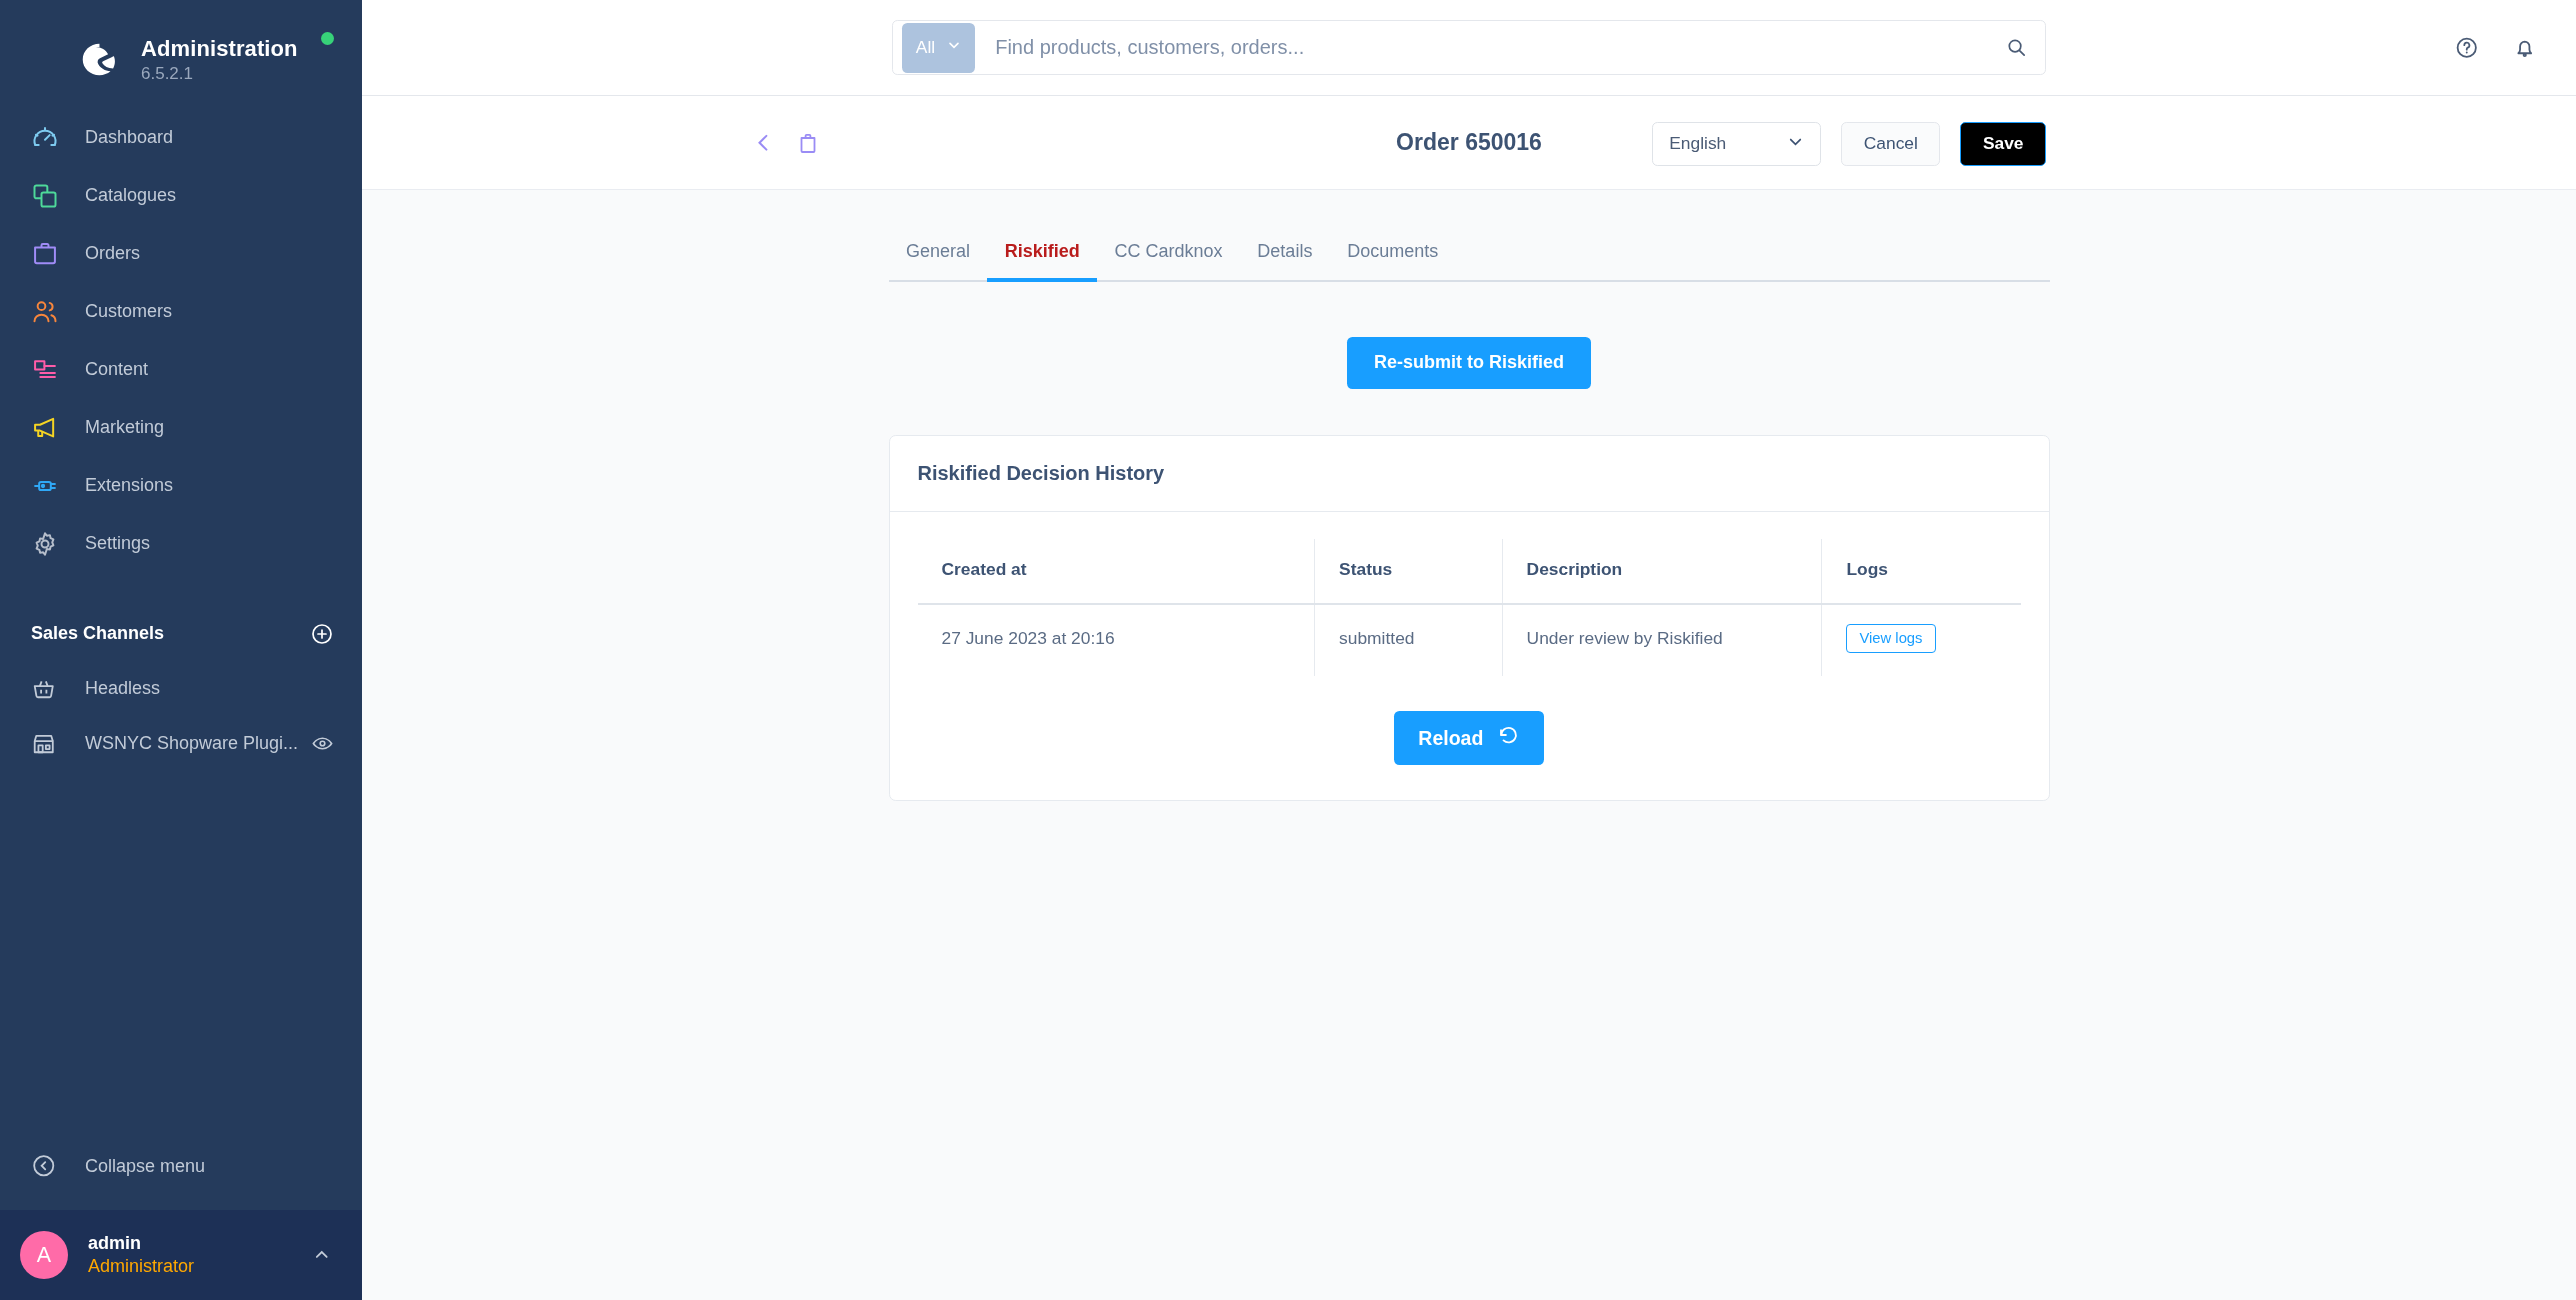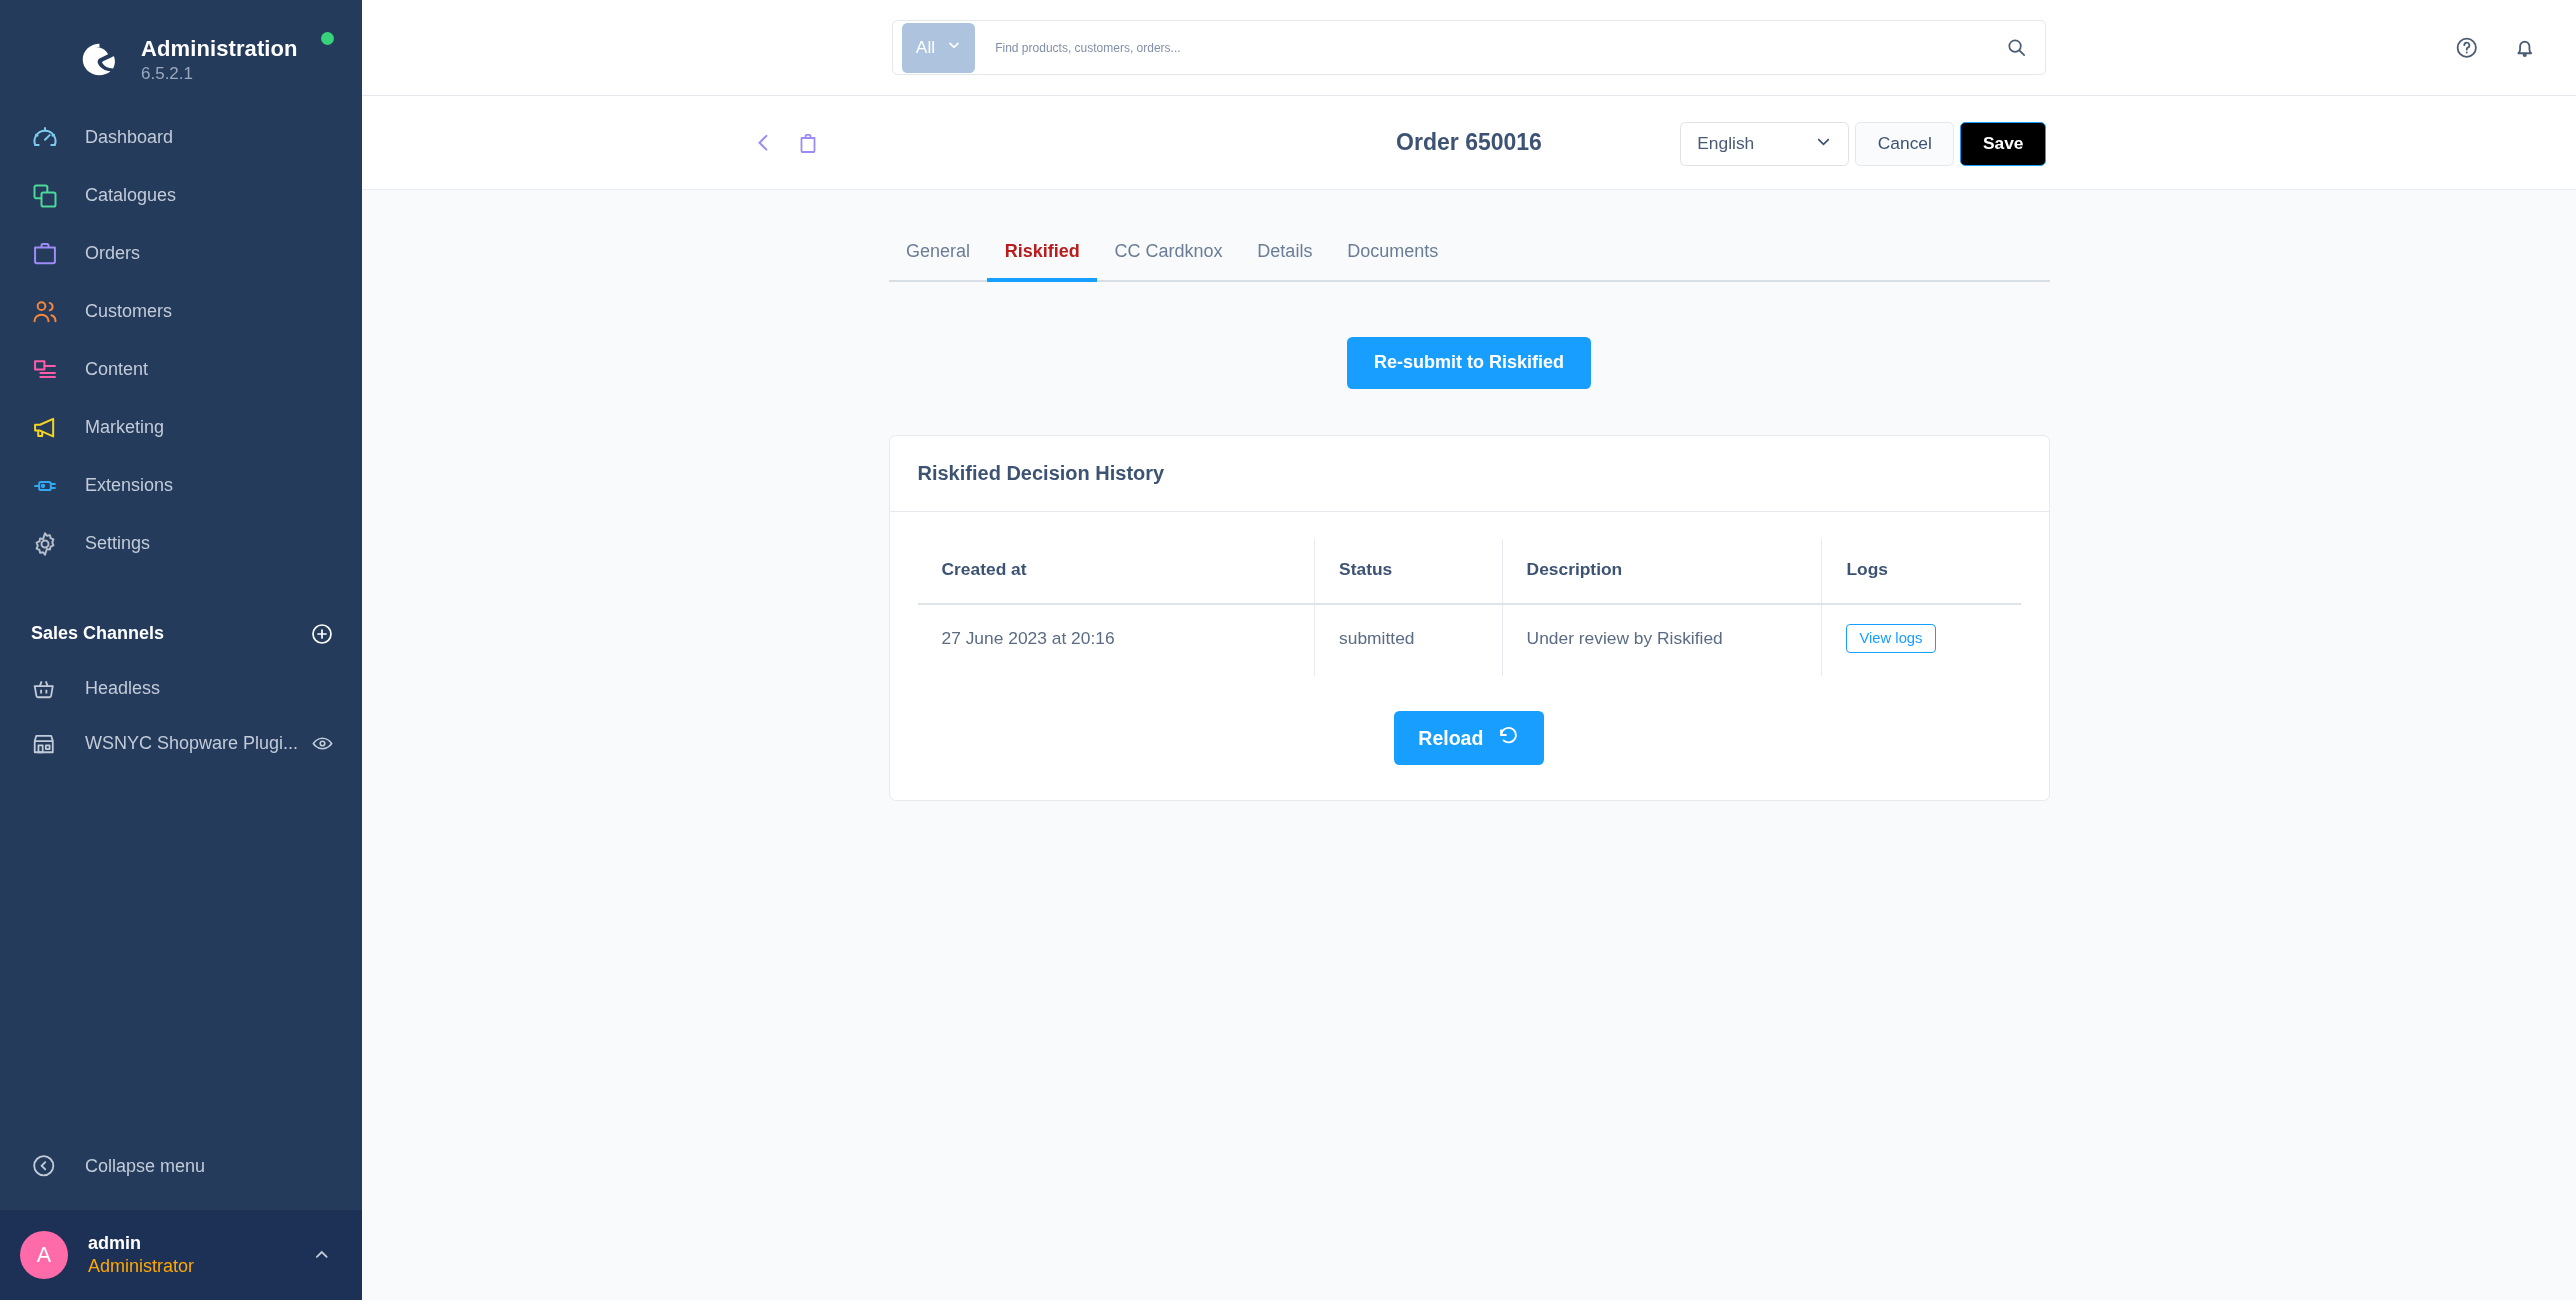--- a/index.html
+++ b/index.html
@@ -111,21 +111,21 @@
   .search-chip {
     height: 50px; min-width: 70px;
     background: #adc3de; border-radius: 5.4px;
     color: #ffffff; font-size: 17.4px;
     display: flex; align-items: center; justify-content: center; gap: 10.7px;
     padding: 0 13.4px; cursor: pointer; flex: 0 0 auto;
   }
   .search-input {
     flex: 1; border: none; outline: none;
     font-family: "Liberation Sans", sans-serif;
-    font-size: 12px; color: #4a5b75;
+    font-size: 20px; color: #4a5b75;
     padding-left: 20px; background: transparent;
   }
   .search-input::placeholder { color: #8090a8; }
   .search-go { color: #4a5b75; display: flex; align-items: center; padding: 0 6.7px; cursor: pointer; }
   .topbar-actions {
     position: absolute; right: 39px; top: 0; height: 95px;
     display: flex; align-items: center; gap: 32px;
   }
   .top-icon { color: #4a5b75; display: flex; align-items: center; cursor: pointer; }
 
@@ -139,21 +139,21 @@
   }
   .ph-left { display: flex; align-items: center; gap: 19px; padding-left: 389px; }
   .ph-icon { display: flex; align-items: center; color: #9a8cf5; cursor: pointer; }
   .ph-title {
     position: absolute; left: 0; right: 0; text-align: center;
     font-size: 23px; font-weight: bold; color: #3d5373;
     pointer-events: none;
   }
   .ph-right {
     position: absolute; right: 530px; top: 0; height: 95px;
-    display: flex; align-items: center; gap: 6px;
+    display: flex; align-items: center; gap: 20px;
   }
   .lang-select {
     height: 44px; width: 169px;
     border: 1.3px solid #dfe3e8; border-radius: 5.4px;
     background: #ffffff; color: #4a5b75; font-size: 17.4px;
     display: flex; align-items: center; justify-content: space-between;
     padding: 0 14.8px 0 16px; cursor: pointer;
   }
   .btn {
     height: 44px; border-radius: 5.4px; font-size: 17.4px;

